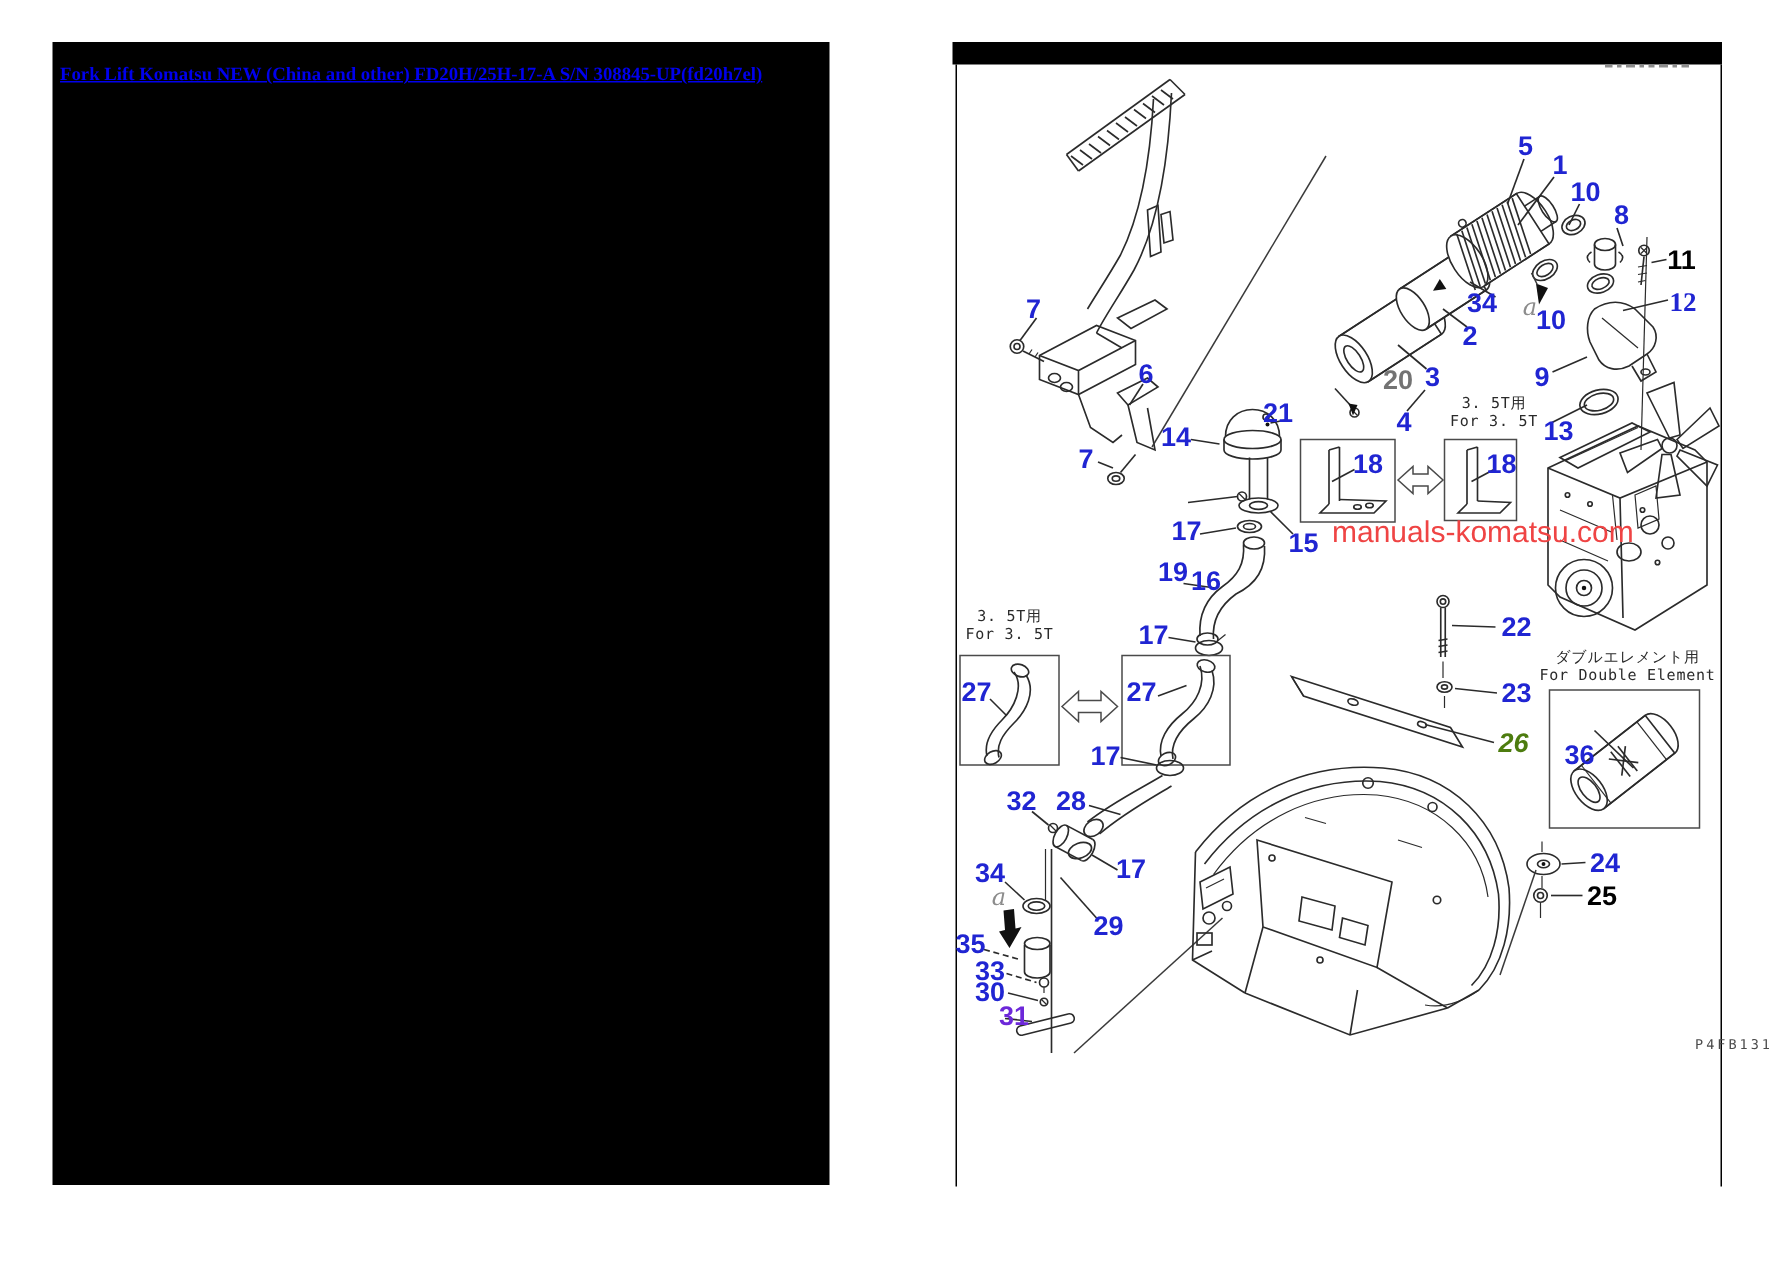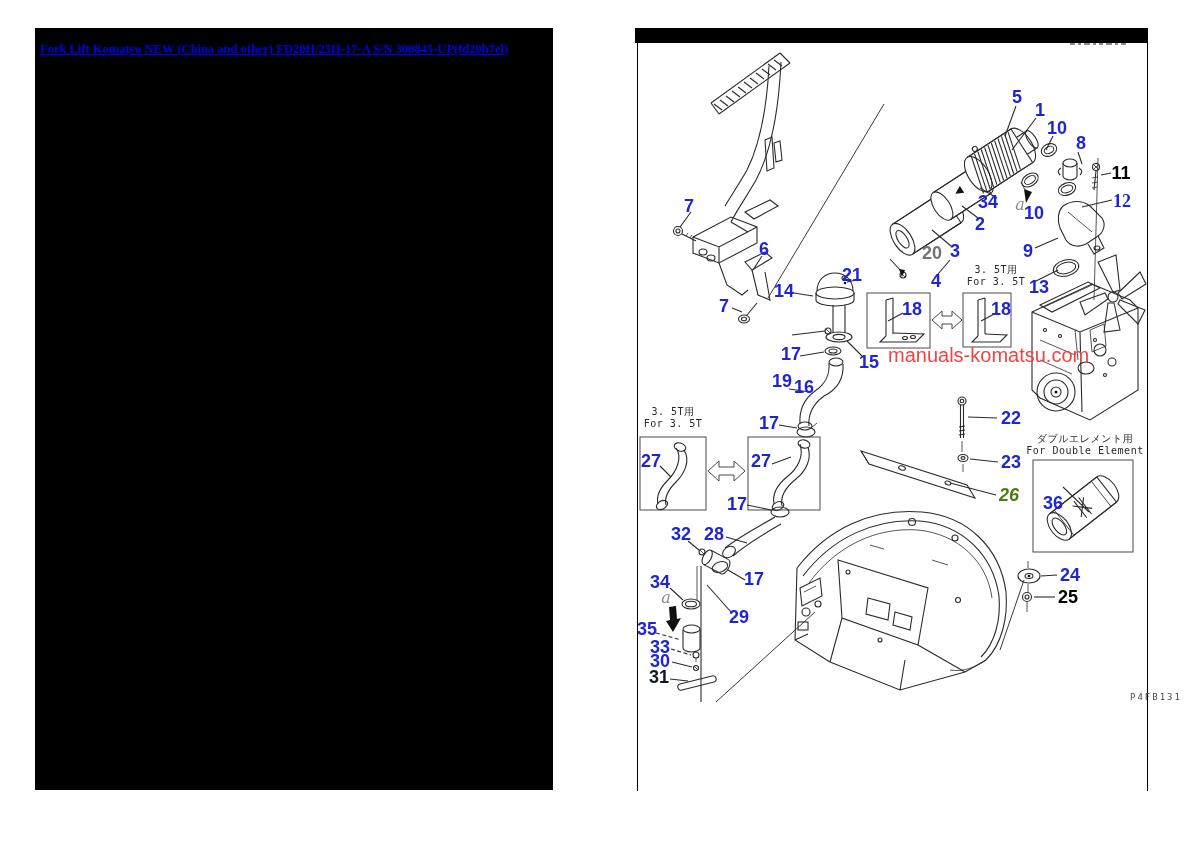--- a/index.html
+++ b/index.html
@@ -456,21 +456,21 @@
     <div class="callout" style="left: 681px; top: 534px; color: rgb(32, 37, 210);">32</div>
     <div class="callout" style="left: 714px; top: 534px; color: rgb(32, 37, 210);">28</div>
     <div class="callout" style="left: 1070px; top: 575px; color: rgb(32, 37, 210);">24</div>
     <div class="callout" style="left: 1068px; top: 597px; color: #000000;">25</div>
     <div class="callout" style="left: 660px; top: 582px; color: rgb(32, 37, 210);">34</div>
     <div class="callout" style="left: 754px; top: 579px; color: rgb(32, 37, 210);">17</div>
     <div class="callout" style="left: 739px; top: 617px; color: rgb(32, 37, 210);">29</div>
     <div class="callout" style="left: 647px; top: 629px; color: rgb(32, 37, 210);">35</div>
     <div class="callout" style="left: 660px; top: 647px; color: rgb(32, 37, 210);">33</div>
     <div class="callout" style="left: 660px; top: 661px; color: rgb(32, 37, 210);">30</div>
-    <div class="callout" style="left: 659px; top: 677px; color: #0f172a;">31</div>
+    <div class="callout" style="left: 676px; top: 677px; color: #6d28d9;">31</div>
     <div class="ref-letter" style="left: 1020px; top: 205px; color: rgb(140, 140, 140);">a</div>
     <div class="ref-letter" style="left: 666px; top: 598px; color: rgb(140, 140, 140);">a</div>
     <div class="caption" style="left: 996px; top: 264px;">
       <div>3. 5T用</div>
       <div>For 3. 5T</div>
     </div>
     <div class="caption" style="left: 673px; top: 406px;">
       <div>3. 5T用</div>
       <div>For 3. 5T</div>
     </div>

